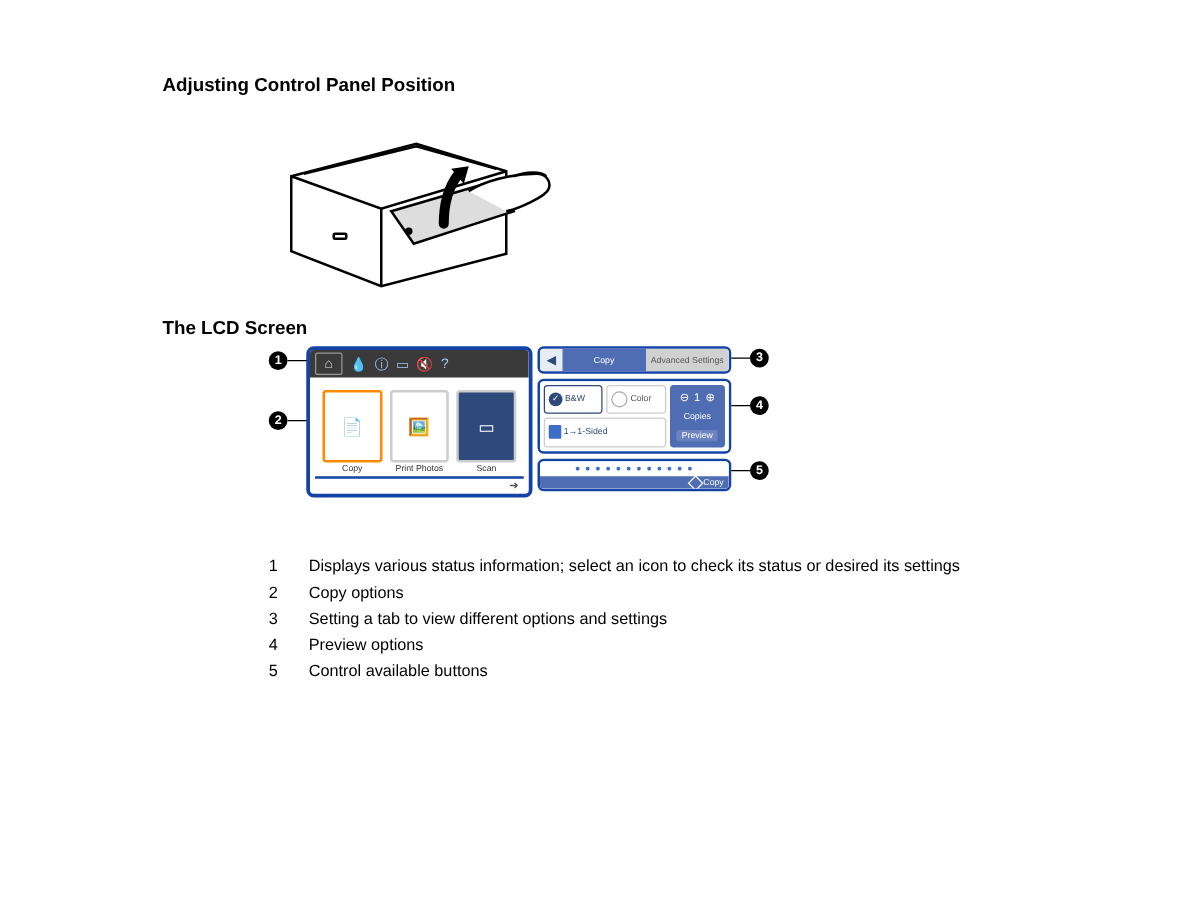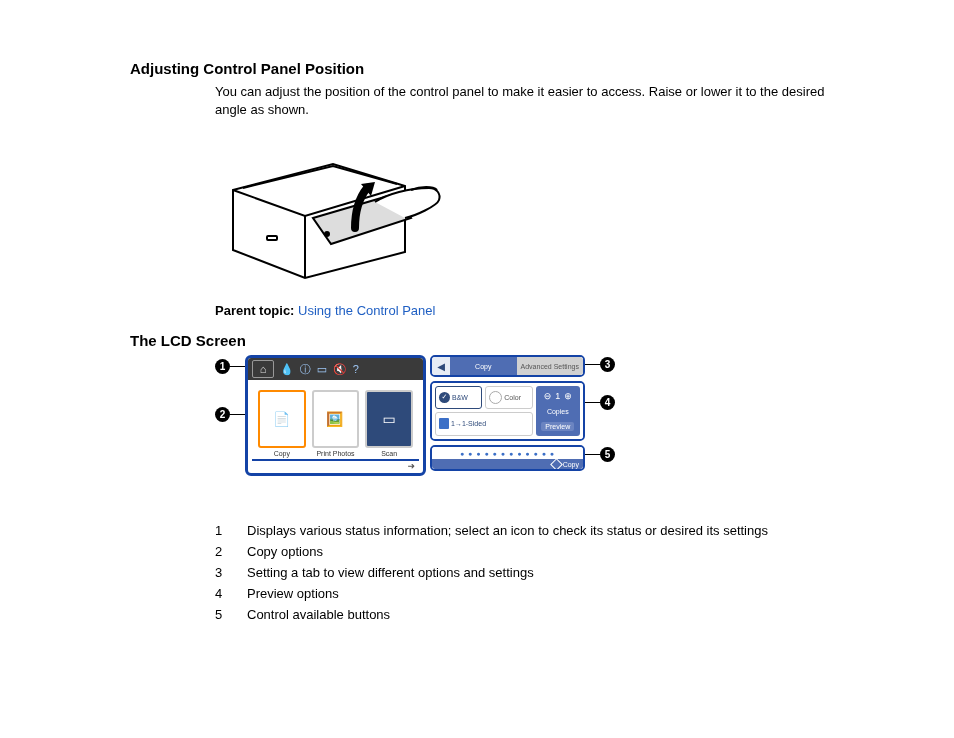--- a/index.html
+++ b/index.html
@@ -240,21 +240,20 @@
   }
   table.legend td { padding: 3px 12px 3px 0; vertical-align: top; }
   table.legend td.num { width: 20px; }
 </style>
 </head>
 <body>
 
 <div class="page">
 
   <h2 class="section-title">Adjusting Control Panel Position</h2>
-  <p class="body-text">You can adjust the position of the control panel to make it easier to access. Raise or lower it to the desired angle as shown.</p>
 
   <div class="figure-wrap">
     
     <svg width="230" height="150" viewBox="0 0 230 150">
       <g fill="none" stroke="#000" stroke-width="2">
 
         <polygon points="18,58 118,32 190,54 190,120 90,146 18,118" fill="#fff"></polygon>
         <polyline points="18,58 90,84 190,54"></polyline>
         <polyline points="90,84 90,146"></polyline>
 
@@ -267,24 +266,20 @@
         <polygon points="146,52 160,50 156,64" fill="#000" stroke="none"></polygon>
 
         <path d="M160 70 C172 62 194 56 214 56 C222 56 226 62 224 68 C222 74 200 84 190 86" fill="#fff"></path>
         <path d="M196 58 C206 54 218 54 222 58"></path>
 
         <rect x="52" y="104" width="10" height="4" rx="1"></rect>
       </g>
     </svg>
   </div>
 
-  <p class="parent-topic">
-    <b>Parent topic:</b>
-    <a href="#">Using the Control Panel</a>
-  </p>
 
   <h2 class="section-title">The LCD Screen</h2>
 
   <div class="diagram">
 
     <div class="callout" style="left:0; top:4px;">1</div>
     <div class="call-line" style="left:15px; top:11px; width:16px;"></div>
 
     <div class="callout" style="left:0; top:52px;">2</div>
     <div class="call-line" style="left:15px; top:59px; width:16px;"></div>

